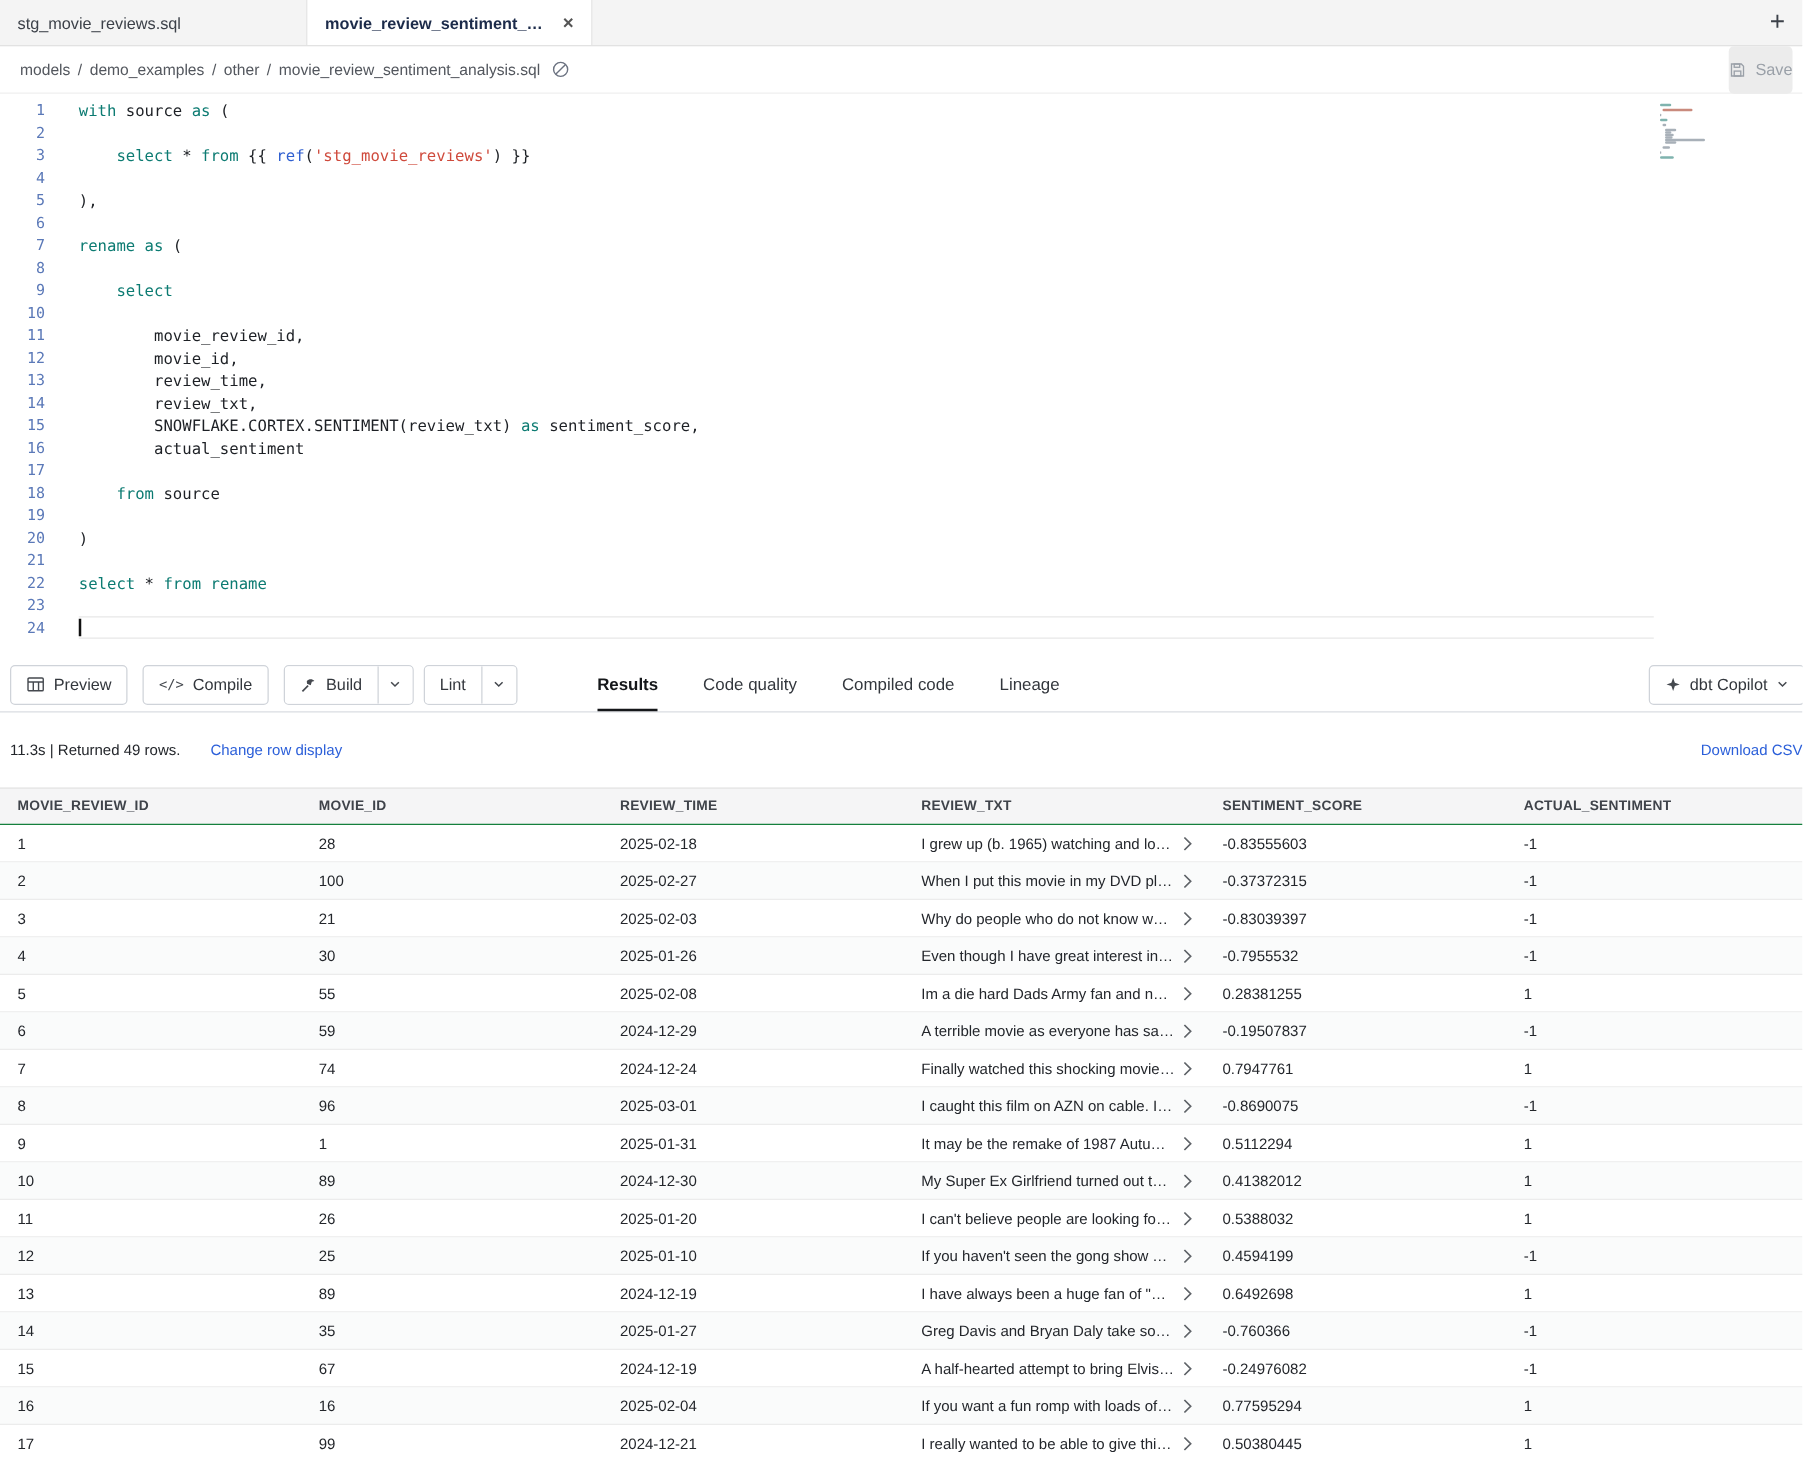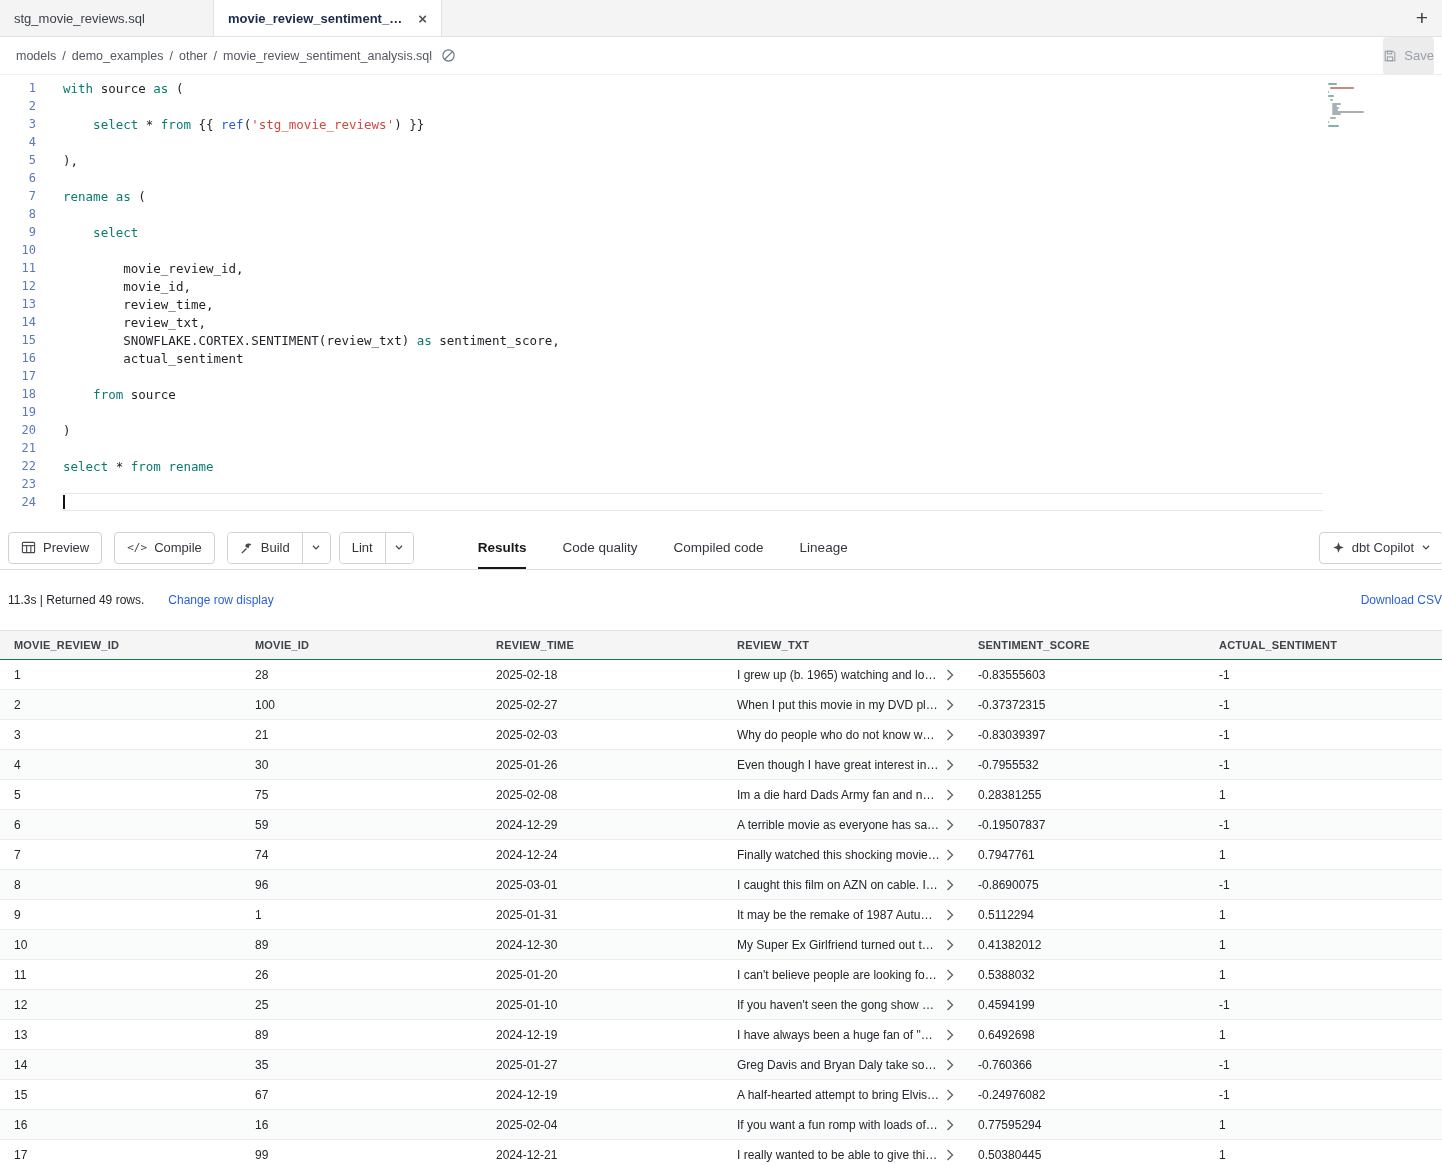--- a/index.html
+++ b/index.html
@@ -4,21 +4,21 @@
 <style>
   * { margin:0; padding:0; box-sizing:border-box; }
   html,body { width:1442px; height:1166px; overflow:hidden; background:#fff;
     font-family:"Liberation Sans",sans-serif; color:#23262b; }
 
   
   .tabbar { height:37px; background:#f4f4f4; border-bottom:1px solid #e2e2e2;
     display:flex; align-items:stretch; }
   .tab { display:flex; align-items:center; padding:0 14px; font-size:13px;
     color:#3c4149; border-right:1px solid #e2e2e2; cursor:pointer; }
-  .tab.t1 { width:214px; }
+  .tab.t1 { width:246px; }
   .tab.active { background:#fff; color:#1c2b4a; font-weight:600; width:228px; }
   .tab-close { margin-left:auto; padding-left:12px; font-size:15px; color:#555; }
   .new-tab { margin-left:auto; width:40px; display:flex; align-items:center;
     justify-content:center; font-size:21px; color:#3c4149; cursor:pointer; }
 
   
   .crumb-row { height:38px; display:flex; align-items:center;
     padding:0 8px 0 16px; border-bottom:1px solid #f0f0f0; }
   .breadcrumb { font-size:12.5px; color:#53575e; display:flex; gap:6px; align-items:center; }
   .crumb-icon { margin-left:9px; color:#6b7280; display:flex; }
@@ -392,21 +392,21 @@
             <span class="cell-text">Even though I have great interest in Bi…</span>
             <svg viewBox="0 0 8 12" class="chev">
               <path d="M1.5 1 L6.5 6 L1.5 11" fill="none" stroke="#5f6368" stroke-width="1.4"></path>
             </svg>
           </div>
           <div class="col c4">-0.7955532</div>
           <div class="col c5">-1</div>
         </div>
         <div class="trow">
           <div class="col c0">5</div>
-          <div class="col c1">75</div>
+          <div class="col c1">55</div>
           <div class="col c2">2025-02-08</div>
           <div class="col c3">
             <span class="cell-text">Im a die hard Dads Army fan and nothi…</span>
             <svg viewBox="0 0 8 12" class="chev">
               <path d="M1.5 1 L6.5 6 L1.5 11" fill="none" stroke="#5f6368" stroke-width="1.4"></path>
             </svg>
           </div>
           <div class="col c4">0.28381255</div>
           <div class="col c5">1</div>
         </div>

